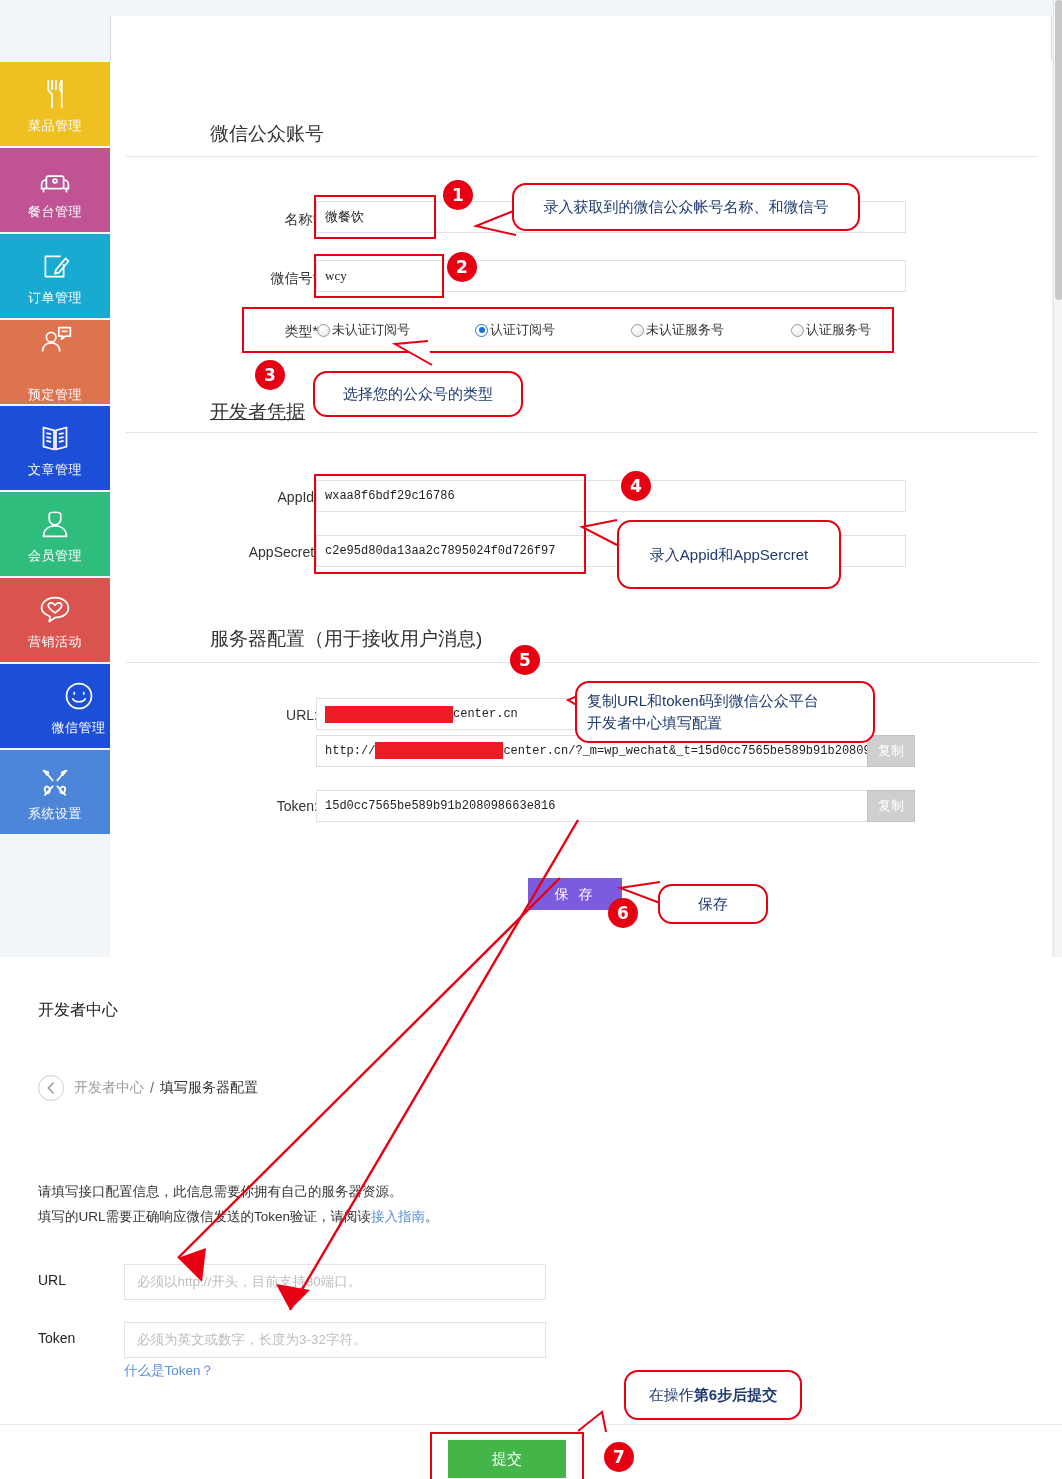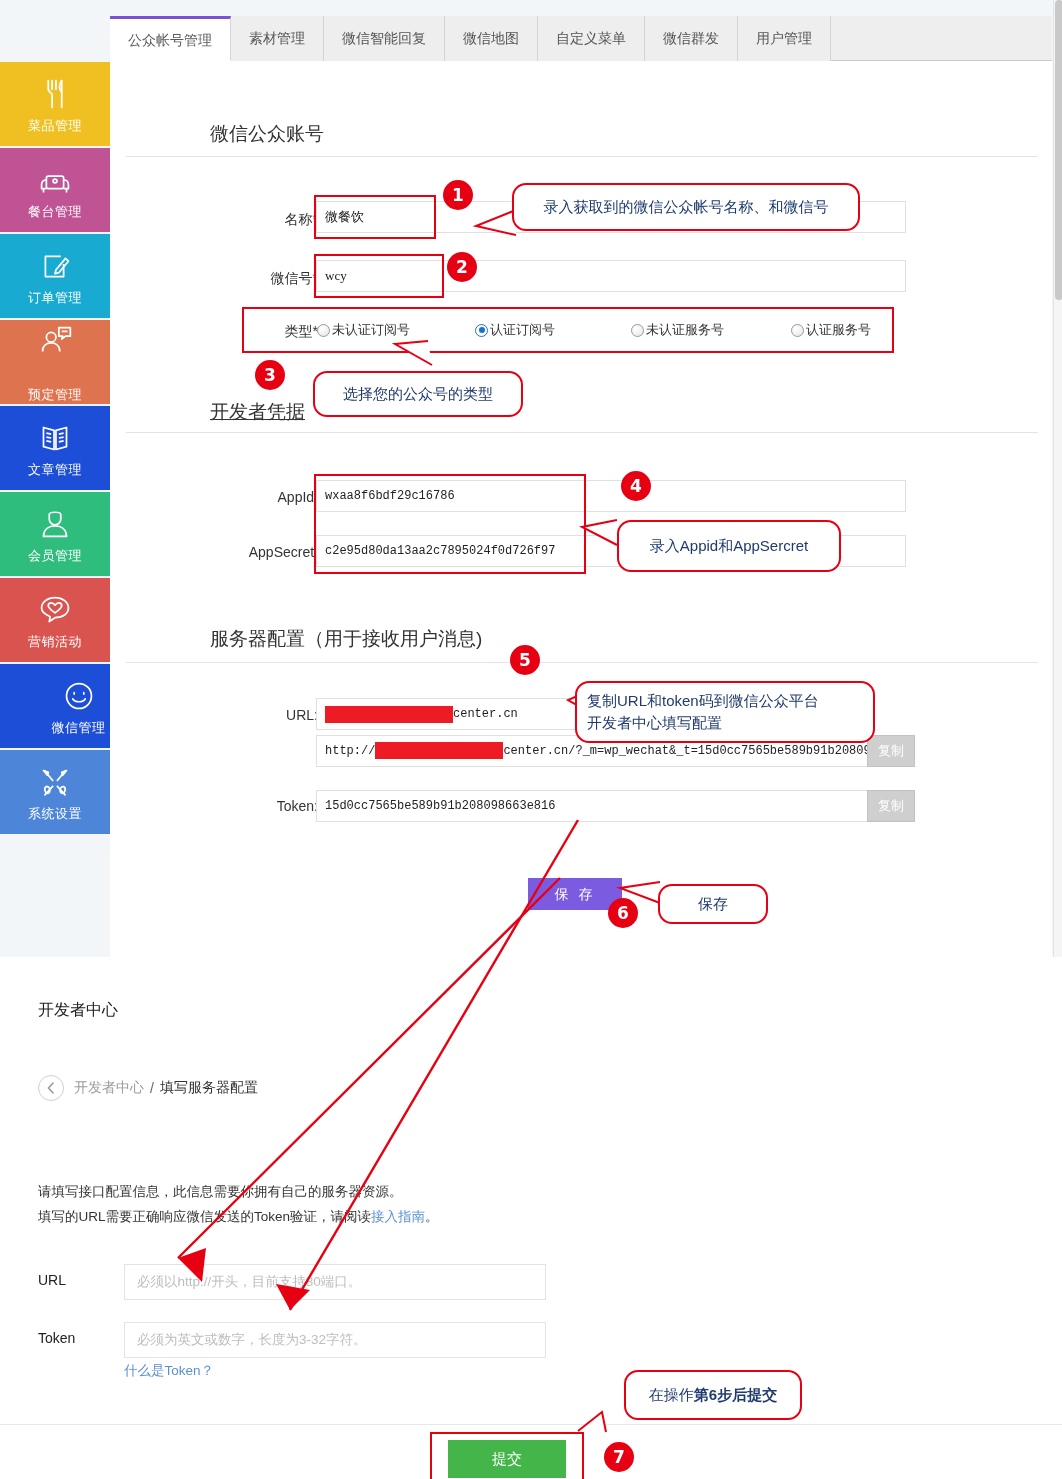--- a/index.html
+++ b/index.html
@@ -312,29 +312,20 @@
               <path d="M18 26 C15 23 12 26 14 30 C16 34 20 31 18 26 Z"></path>
             </g>
           </svg>
         </span>
         <span class="s-label">系统设置</span>
       </div>
     </div>
 
   <div id="content-card"></div>
 
-  <div id="tabbar">
-      <div class="tab active"><span>公众帐号管理</span></div>
-      <div class="tab"><span>素材管理</span></div>
-      <div class="tab"><span>微信智能回复</span></div>
-      <div class="tab"><span>微信地图</span></div>
-      <div class="tab"><span>自定义菜单</span></div>
-      <div class="tab"><span>微信群发</span></div>
-      <div class="tab"><span>用户管理</span></div>
-    </div>
 
   <div id="form-area">
 
     <div class="sect-title" style="left:100px; top:60px;">微信公众账号</div>
     <div class="sect-rule" style="left:16px; top:95px; width:912px;"></div>
 
     <div class="f-label" style="left:100px; top:150px; width:108px;">名称*</div>
     <div class="f-input" style="left:206px; top:140px; width:590px;">微餐饮</div>
     <div class="redbox" style="left:204px; top:134px; width:122px; height:44px;"></div>
 
@@ -454,21 +445,21 @@
 <div class="step-badge" style="left:443px; top:180px;">1</div>
 <div class="step-badge" style="left:447px; top:252px;">2</div>
 <div class="step-badge" style="left:255px; top:360px;">3</div>
 <div class="step-badge" style="left:621px; top:471px;">4</div>
 <div class="step-badge" style="left:510px; top:645px;">5</div>
 <div class="step-badge" style="left:608px; top:898px;">6</div>
 <div class="step-badge" style="left:604px; top:1442px;">7</div>
 
 <div class="callout" style="left:512px; top:183px; width:348px; height:48px;">录入获取到的微信公众帐号名称、和微信号</div>
 <div class="callout" style="left:313px; top:371px; width:210px; height:46px;">选择您的公众号的类型</div>
-<div class="callout" style="left:617px; top:520px; width:224px; height:52px;">录入Appid和AppSercret</div>
+<div class="callout" style="left:617px; top:520px; width:224px; height:69px;">录入Appid和AppSercret</div>
 <div class="callout left" style="left:575px; top:641px; width:300px; height:62px; flex-direction:column; justify-content:center; align-items:flex-start;">
   <span>复制URL和token码到微信公众平台</span>
   <span>开发者中心填写配置</span>
 </div>
 <div class="callout" style="left:658px; top:884px; width:110px; height:40px;">保存</div>
 <div class="callout" style="left:624px; top:1370px; width:178px; height:50px;">
   <span>在操作</span>
     <b>第6步后提交</b>
 </div>
 

